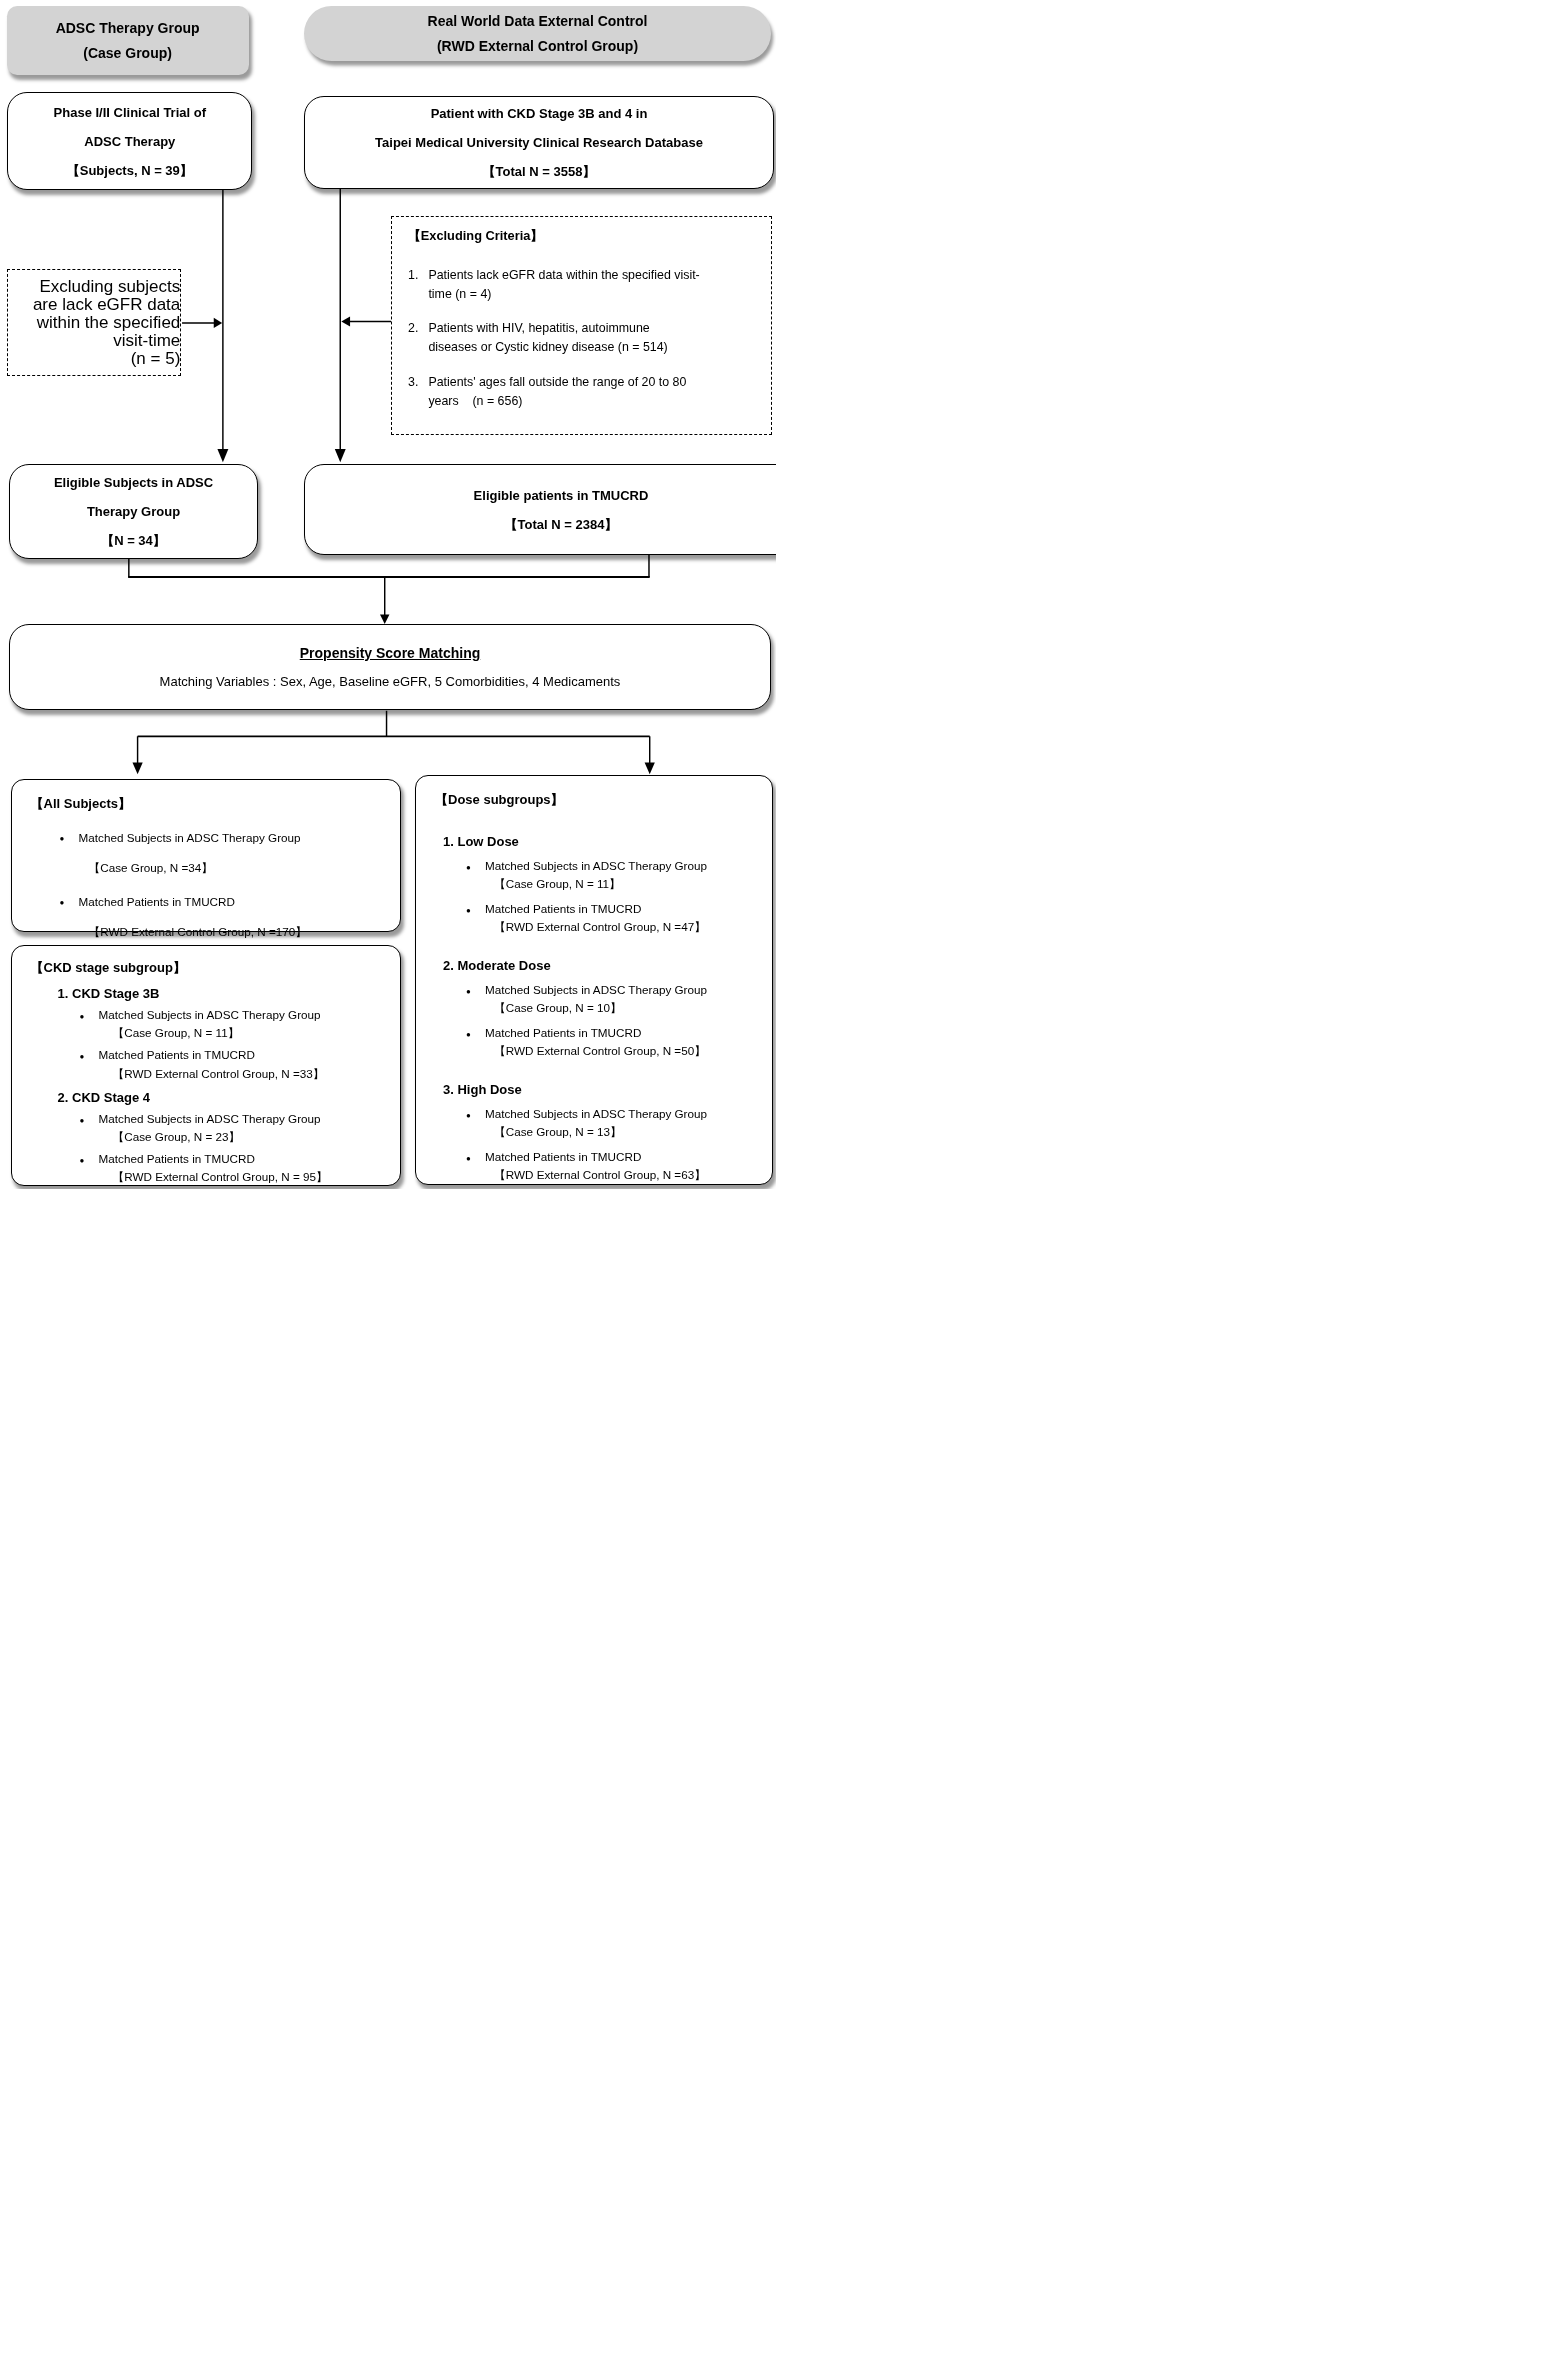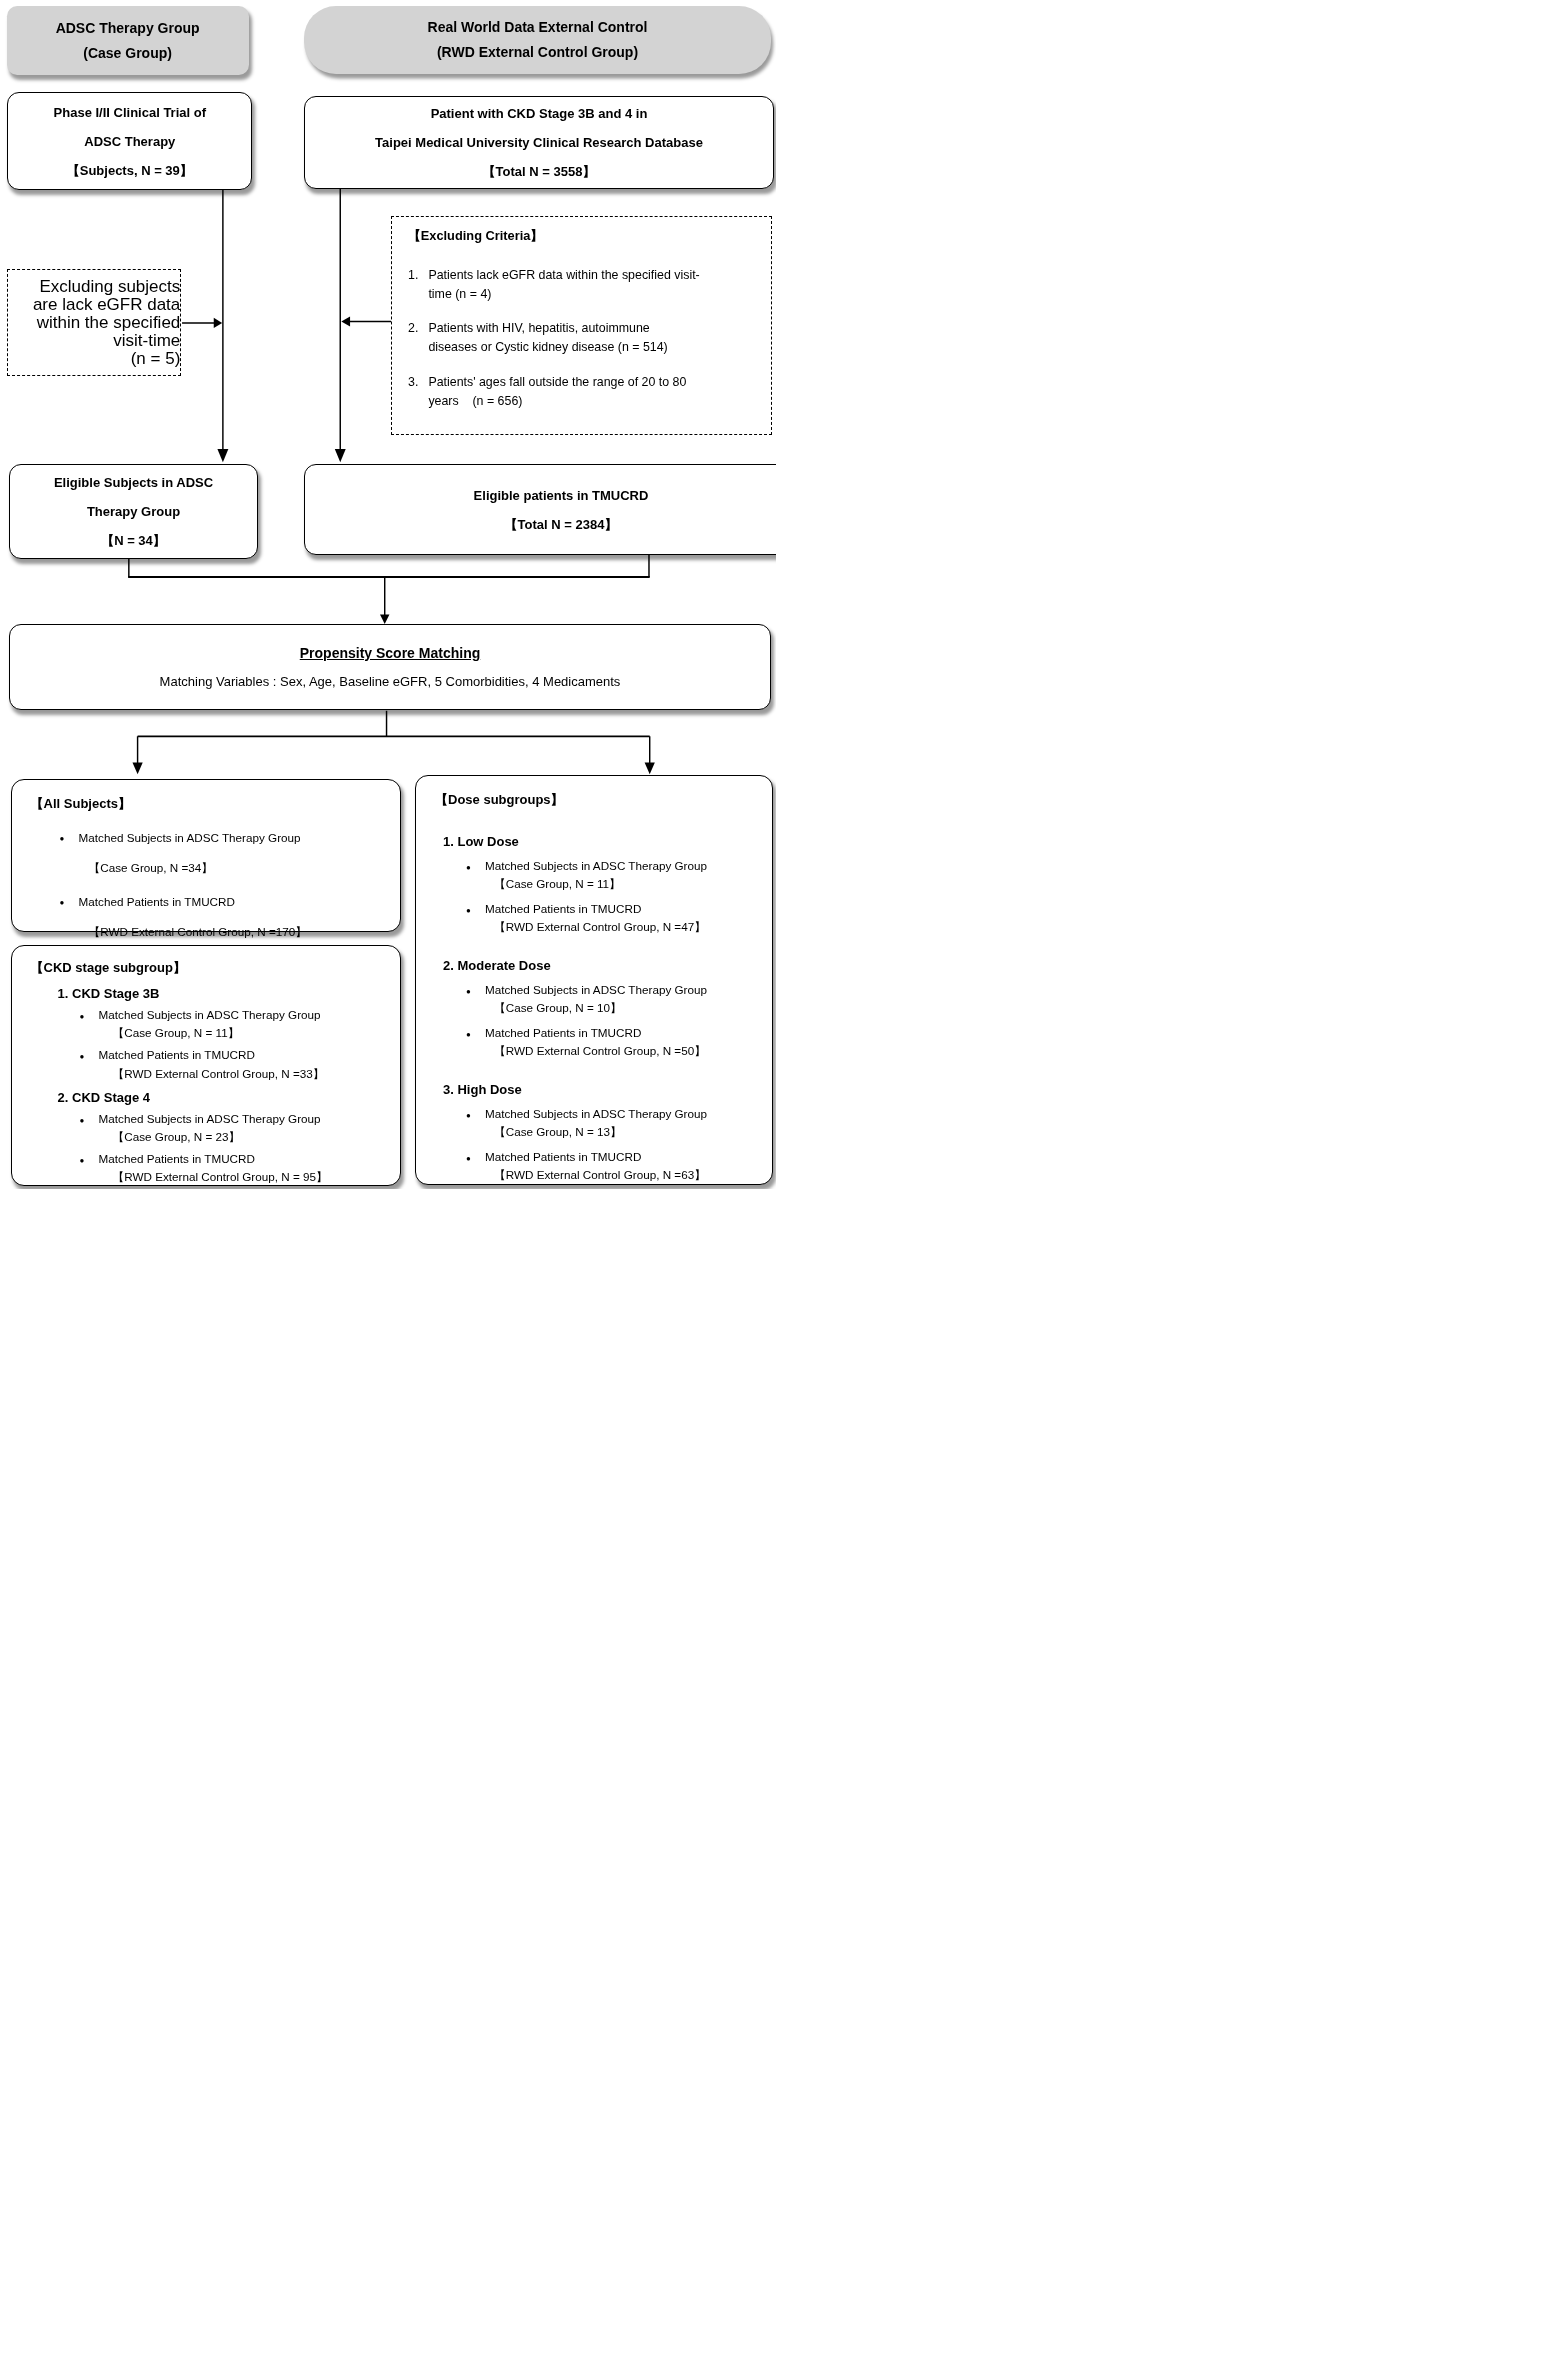--- a/index.html
+++ b/index.html
@@ -15,21 +15,21 @@
   .box{position:absolute;box-sizing:border-box;background:#fff;}
   .gray-header{
     background:#d3d3d3;
     border-radius:10.2px;
     box-shadow:2.2px 4.4px 3.6px rgba(0,0,0,0.40);
     display:flex;flex-direction:column;justify-content:center;align-items:center;
     gap:8.7px;font-weight:bold;font-size:14px;text-align:right;
   }
   .solid-box{
     border:1.8px solid #000;
-    border-radius:12px;
+    border-radius:20px;
     box-shadow:2.2px 4.4px 3.6px rgba(0,0,0,0.40);
     display:flex;flex-direction:column;justify-content:center;align-items:center;
     font-weight:bold;text-align:center;
   }
   .dashed-box{
     border:1.2px dashed #000;
     background:#fff;
   }
   .connectors{position:absolute;left:0;top:0;z-index:0;}
   .z{z-index:2;}
@@ -107,21 +107,21 @@
       <polygon points="521,843 534,843 527.5,856"></polygon>
       <polygon points="181.5,1046 195.5,1046 188.5,1062"></polygon>
       <polygon points="884,1046 898,1046 891,1062"></polygon>
     </g>
   </svg>
 
   <div class="box gray-header z" style="left:6.6px;top:5.8px;width:242px;height:69px;">
     <div>ADSC Therapy Group</div>
     <div>(Case Group)</div>
   </div>
-  <div class="box gray-header z" style="left:304px;top:5.8px;width:467px;height:68px;border-radius:32px;">
+  <div class="box gray-header z" style="left:304px;top:5.8px;width:467px;height:55px;border-radius:32px;">
     <div>Real World Data External Control</div>
     <div>(RWD External Control Group)</div>
   </div>
 
   <div class="box solid-box z" style="left:7.3px;top:92px;width:245px;height:98px;">
     <div class="intro-line">Phase I/II Clinical Trial of</div>
     <div class="intro-line">ADSC Therapy</div>
     <div class="intro-line">【Subjects, N = 39】</div>
   </div>
 

